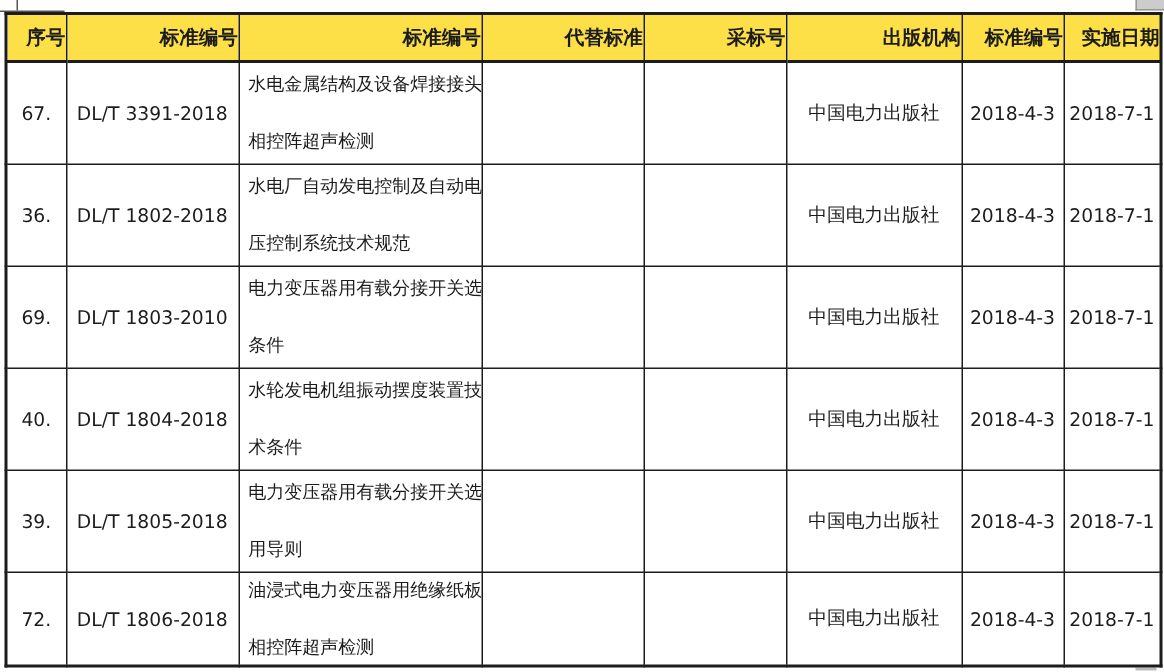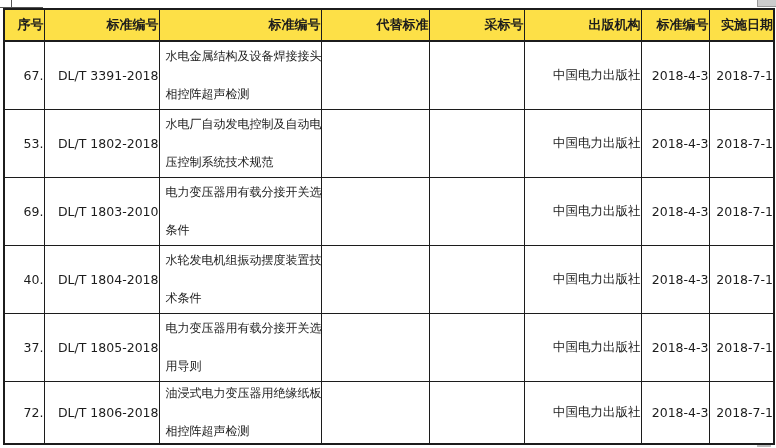--- a/index.html
+++ b/index.html
@@ -18,21 +18,21 @@
   }
   th,td{border:1px solid #1c1c1c;padding:0;overflow:hidden;}
   thead tr{height:32px;}
   th{
     font-size:13px;font-weight:700;text-align:right;vertical-align:middle;
     border-bottom:2px solid #1c1c1c;background:#fde047;
   }
   tbody tr{height:68px;}
   tbody tr.last{height:63px;}
   td{
-    font-size:12.5px;text-align:right;vertical-align:middle;background:#ffffff;
+    font-size:12.5px;text-align:center;vertical-align:middle;background:#ffffff;
   }
   td.c-name{text-align:left;padding-left:6px;font-size:12px;margin-left:26px;}
   .nl{display:block;line-height:14px;white-space:nowrap;}
   .nl + .nl{margin-top:24px;}
 
   
   .frag-h{position:absolute;left:0;top:7px;width:43px;height:1px;background:#555;}
   .frag-v{position:absolute;left:11px;top:0;width:1px;height:7px;background:#555;}
   .frag-tr{position:absolute;left:757px;top:0;width:19px;height:7px;background:#cccccc;border-left:1px solid #999;border-bottom:1px solid #999;box-sizing:border-box;}
   .frag-br{position:absolute;left:757px;top:445px;width:14px;height:2px;background:#bbbbbb;}
@@ -78,21 +78,21 @@
           <span class="nl">水电金属结构及设备焊接接头</span>
           <span class="nl">相控阵超声检测</span>
         </td>
         <td class="c-repl"></td>
         <td class="c-adopt"></td>
         <td class="c-pub">中国电力出版社</td>
         <td class="c-appr">2018-4-3</td>
         <td class="c-impl">2018-7-1</td>
       </tr>
       <tr>
-        <td class="c-no">53.</td>
+        <td class="c-no">36.</td>
         <td class="c-code">DL/T 1802-2018</td>
         <td class="c-name">
           <span class="nl">水电厂自动发电控制及自动电</span>
           <span class="nl">压控制系统技术规范</span>
         </td>
         <td class="c-repl"></td>
         <td class="c-adopt"></td>
         <td class="c-pub">中国电力出版社</td>
         <td class="c-appr">2018-4-3</td>
         <td class="c-impl">2018-7-1</td>
@@ -117,21 +117,21 @@
           <span class="nl">水轮发电机组振动摆度装置技</span>
           <span class="nl">术条件</span>
         </td>
         <td class="c-repl"></td>
         <td class="c-adopt"></td>
         <td class="c-pub">中国电力出版社</td>
         <td class="c-appr">2018-4-3</td>
         <td class="c-impl">2018-7-1</td>
       </tr>
       <tr>
-        <td class="c-no">37.</td>
+        <td class="c-no">39.</td>
         <td class="c-code">DL/T 1805-2018</td>
         <td class="c-name">
           <span class="nl">电力变压器用有载分接开关选</span>
           <span class="nl">用导则</span>
         </td>
         <td class="c-repl"></td>
         <td class="c-adopt"></td>
         <td class="c-pub">中国电力出版社</td>
         <td class="c-appr">2018-4-3</td>
         <td class="c-impl">2018-7-1</td>

